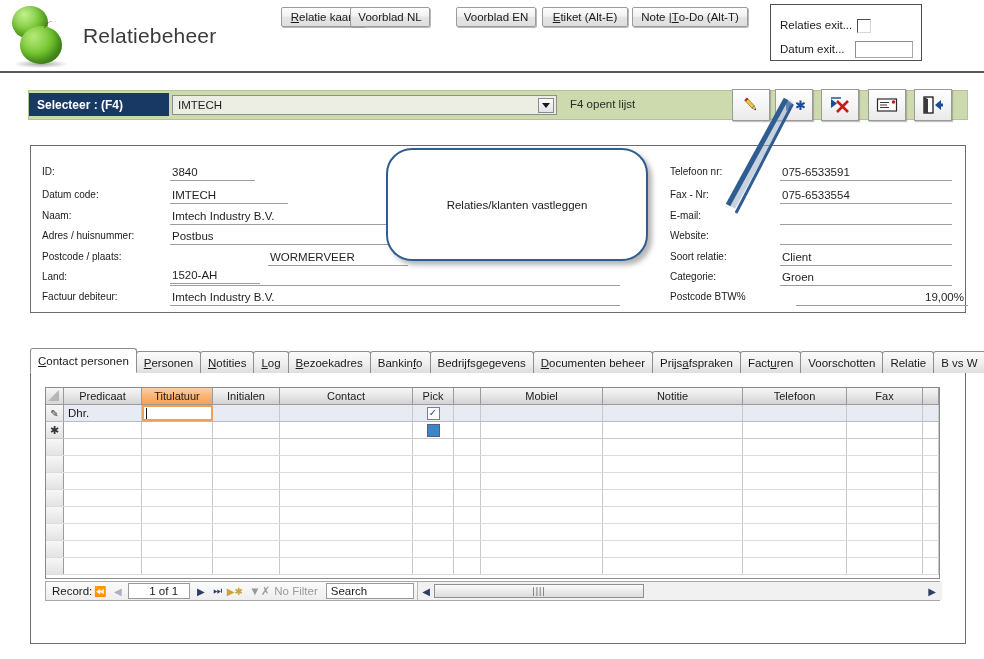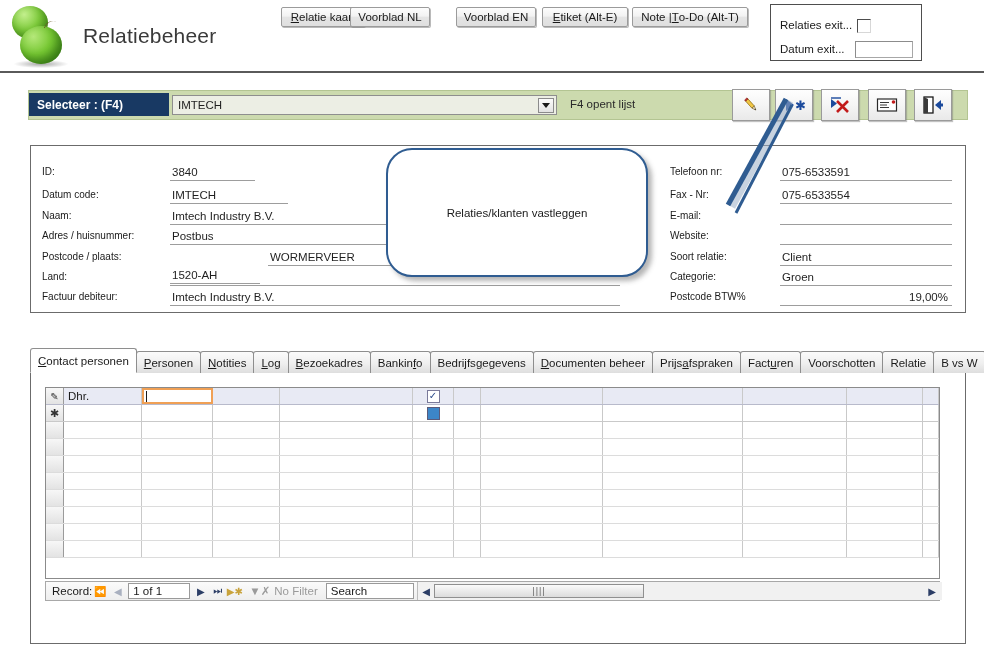--- a/index.html
+++ b/index.html
@@ -223,21 +223,21 @@
     white-space: nowrap;
     overflow: hidden;
   }
   .fld-value.num { }
   .fld-value.right { text-align: right; padding-right: 4px; }
 
   
   #callout {
     position: absolute;
     left: 386px; top: 148px;
-    width: 262px; height: 129px;
+    width: 262px; height: 113px;
     background: #ffffff;
     border: 2px solid #2f5c91;
     border-radius: 26px;
     box-shadow: 4px 4px 5px rgba(90,90,90,.45);
     display: flex;
     align-items: center;
     justify-content: center;
     box-sizing: border-box;
     z-index: 6;
   }
@@ -403,21 +403,21 @@
     width: 17px; height: 16px;
     display: flex; align-items: center; justify-content: center;
     color: #2c3e66; font-size: 10px; cursor: pointer;
   }
   .navbtn.dis { color: #a9b0bf; }
   #rec-box {
     width: 62px; height: 16px;
     border: 1px solid #9a9a9a;
     background: #ffffff;
     display: flex; align-items: center;
-    padding-left: 4px;
+    padding-left: 20px;
     box-sizing: border-box;
     margin: 0 2px;
     font-size: 11.5px;
   }
   #nofilter {
     display: flex; align-items: center;
     color: #9a9a9a;
     margin-left: 6px;
     cursor: pointer;
   }
@@ -556,21 +556,21 @@
     <div class="fld-value " style="left: 780px; top: 189px; width: 172px;">075-6533554</div>
     <div class="fld-label" style="left: 670px; top: 210px;">E-mail:</div>
     <div class="fld-value " style="left: 780px; top: 210px; width: 172px;"></div>
     <div class="fld-label" style="left: 670px; top: 230px;">Website:</div>
     <div class="fld-value " style="left: 780px; top: 230px; width: 172px;"></div>
     <div class="fld-label" style="left: 670px; top: 251px;">Soort relatie:</div>
     <div class="fld-value " style="left: 780px; top: 251px; width: 172px;">Client</div>
     <div class="fld-label" style="left: 670px; top: 271px;">Categorie:</div>
     <div class="fld-value " style="left: 780px; top: 271px; width: 172px;">Groen</div>
     <div class="fld-label" style="left: 670px; top: 291px;">Postcode BTW%</div>
-    <div class="fld-value right" style="left: 780px; top: 291px; width: 172px;">19,00%</div>
+    <div class="fld-value right" style="left: 796px; top: 291px; width: 172px;">19,00%</div>
   </div>
 
 <svg id="callout-arrow" viewBox="0 0 200 125">
   <path d="M 170 6 L 112 112" stroke="#9aaec6" stroke-width="7" fill="none" opacity="0.55"></path>
   <path d="M 166 4 L 108 110" stroke="#2f5c91" stroke-width="5" fill="none"></path>
   <path d="M 172 10 L 116 118" stroke="#2f5c91" stroke-width="3" fill="none"></path>
 </svg>
 
 <div id="callout">
   <span id="callout-text">Relaties/klanten vastleggen</span>
@@ -588,20 +588,34 @@
       <div class="tab"><u>D</u>ocumenten beheer</div>
       <div class="tab">Prijs<u>a</u>fspraken</div>
       <div class="tab">Fact<u>u</u>ren</div>
       <div class="tab">Voorschotten</div>
       <div class="tab">Relatie</div>
       <div class="tab">B vs W</div>
     </div>
   <div id="tab-body">
 
     <div id="sheet">
+      <div id="sheet-head">
+          <div class="hcell corner" style="width: 18px; flex: 0 0 18px;"></div>
+          <div class="hcell" style="width: 78px; flex: 0 0 78px;">Predicaat</div>
+          <div class="hcell selected" style="width: 71px; flex: 0 0 71px;">Titulatuur</div>
+          <div class="hcell" style="width: 67px; flex: 0 0 67px;">Initialen</div>
+          <div class="hcell" style="width: 133px; flex: 0 0 133px;">Contact</div>
+          <div class="hcell" style="width: 41px; flex: 0 0 41px;">Pick</div>
+          <div class="hcell" style="width: 27px; flex: 0 0 27px;"></div>
+          <div class="hcell" style="width: 122px; flex: 0 0 122px;">Mobiel</div>
+          <div class="hcell" style="width: 140px; flex: 0 0 140px;">Notitie</div>
+          <div class="hcell" style="width: 104px; flex: 0 0 104px;">Telefoon</div>
+          <div class="hcell" style="width: 76px; flex: 0 0 76px;">Fax</div>
+          <div class="hcell" style="width: 16px; flex: 0 0 16px;"></div>
+        </div>
       <div id="sheet-body">
           <div class="srow rec">
             <div class="scell gutter" style="width: 18px; flex: 0 0 18px;">
               <span class="pencil-ico">✎</span>
             </div>
             <div class="scell" style="width: 78px; flex: 0 0 78px;">Dhr.</div>
             <div class="scell editing" style="width: 71px; flex: 0 0 71px;">
               <span class="caret"></span>
             </div>
             <div class="scell" style="width: 67px; flex: 0 0 67px;"></div>

